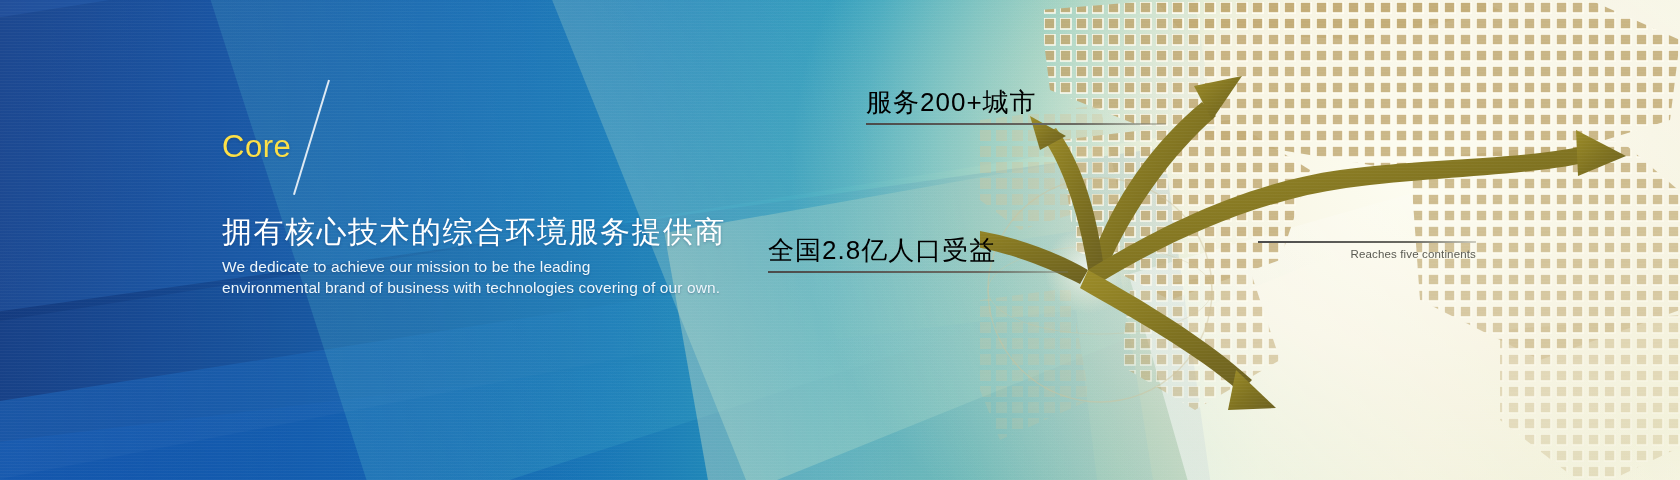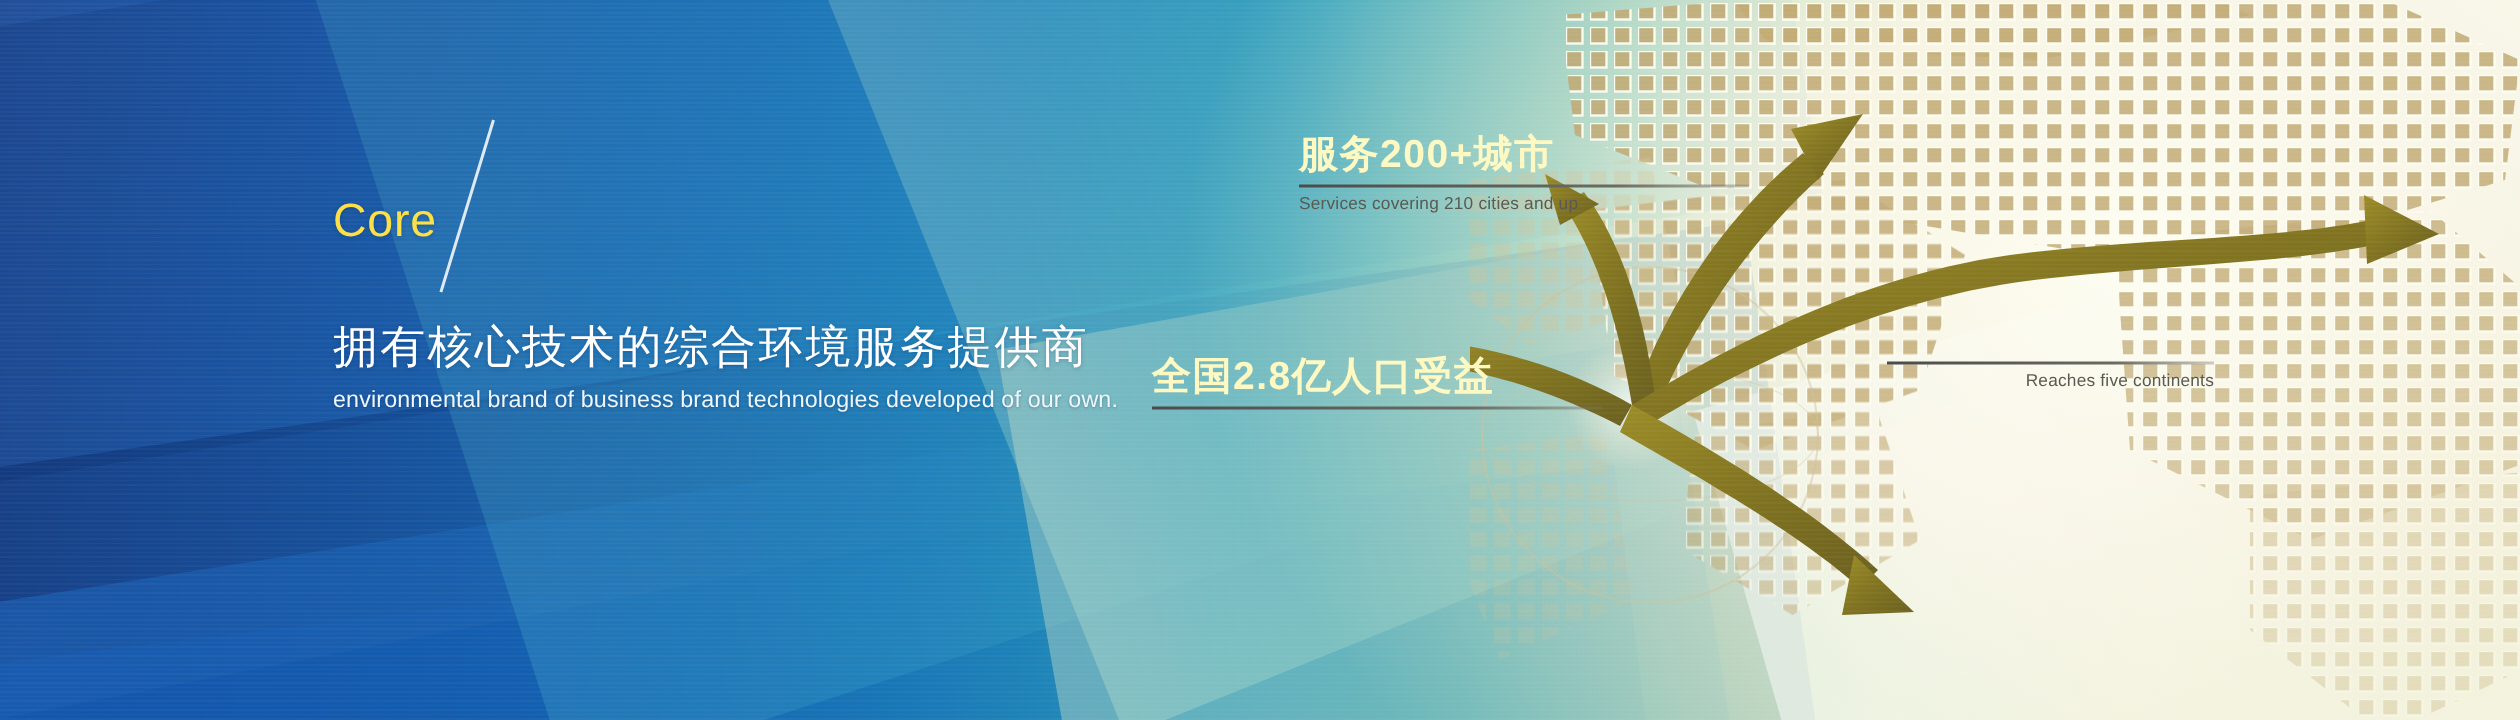--- a/index.html
+++ b/index.html
@@ -167,23 +167,23 @@
     width: 720px; height: 540px;
     pointer-events: none;
   }
   .map-wrap svg { display: block; }
 
   
   .callout { position: absolute; }
   .callout .cn {
     font-size: 26px;
     line-height: 32px;
-    font-weight: 700;
+    font-weight: 400;
     letter-spacing: 1px;
-    color: #fef9c3;
+    color: #000000;
     white-space: nowrap;
   }
   .callout .rule {
     height: 2px;
     background: linear-gradient(90deg, #4b4b4b 0%, #6b6b63 70%, rgba(120,120,105,0.35) 100%);
     margin-top: 5px;
   }
   .callout .en {
     margin-top: 4px;
     font-size: 11.5px;
@@ -292,28 +292,28 @@
 
   <div class="left-copy">
     <div class="headline-row">
       <div class="core-stack">
         <div>Core</div>
       </div>
       <div class="slash"></div>
     </div>
     <div class="cn-sub">拥有核心技术的综合环境服务提供商</div>
     <div class="en-sub">
-      <div>environmental brand of business brand technologies developed of our own.</div>
+      <div>We dedicate to achieve our mission to be the leading</div>
+      <div>environmental brand of business with technologies covering of our own.</div>
     </div>
   </div>
 
   <div class="callout" id="callout-cities">
     <div class="cn">服务200+城市</div>
     <div class="rule"></div>
-    <div class="en">Services covering 210 cities and up</div>
   </div>
 
   <div class="callout" id="callout-people">
     <div class="cn">全国2.8亿人口受益</div>
     <div class="rule"></div>
   </div>
 
   <div class="callout center" id="callout-contin">
     <div class="rule"></div>
     <div class="en">Reaches five continents</div>

